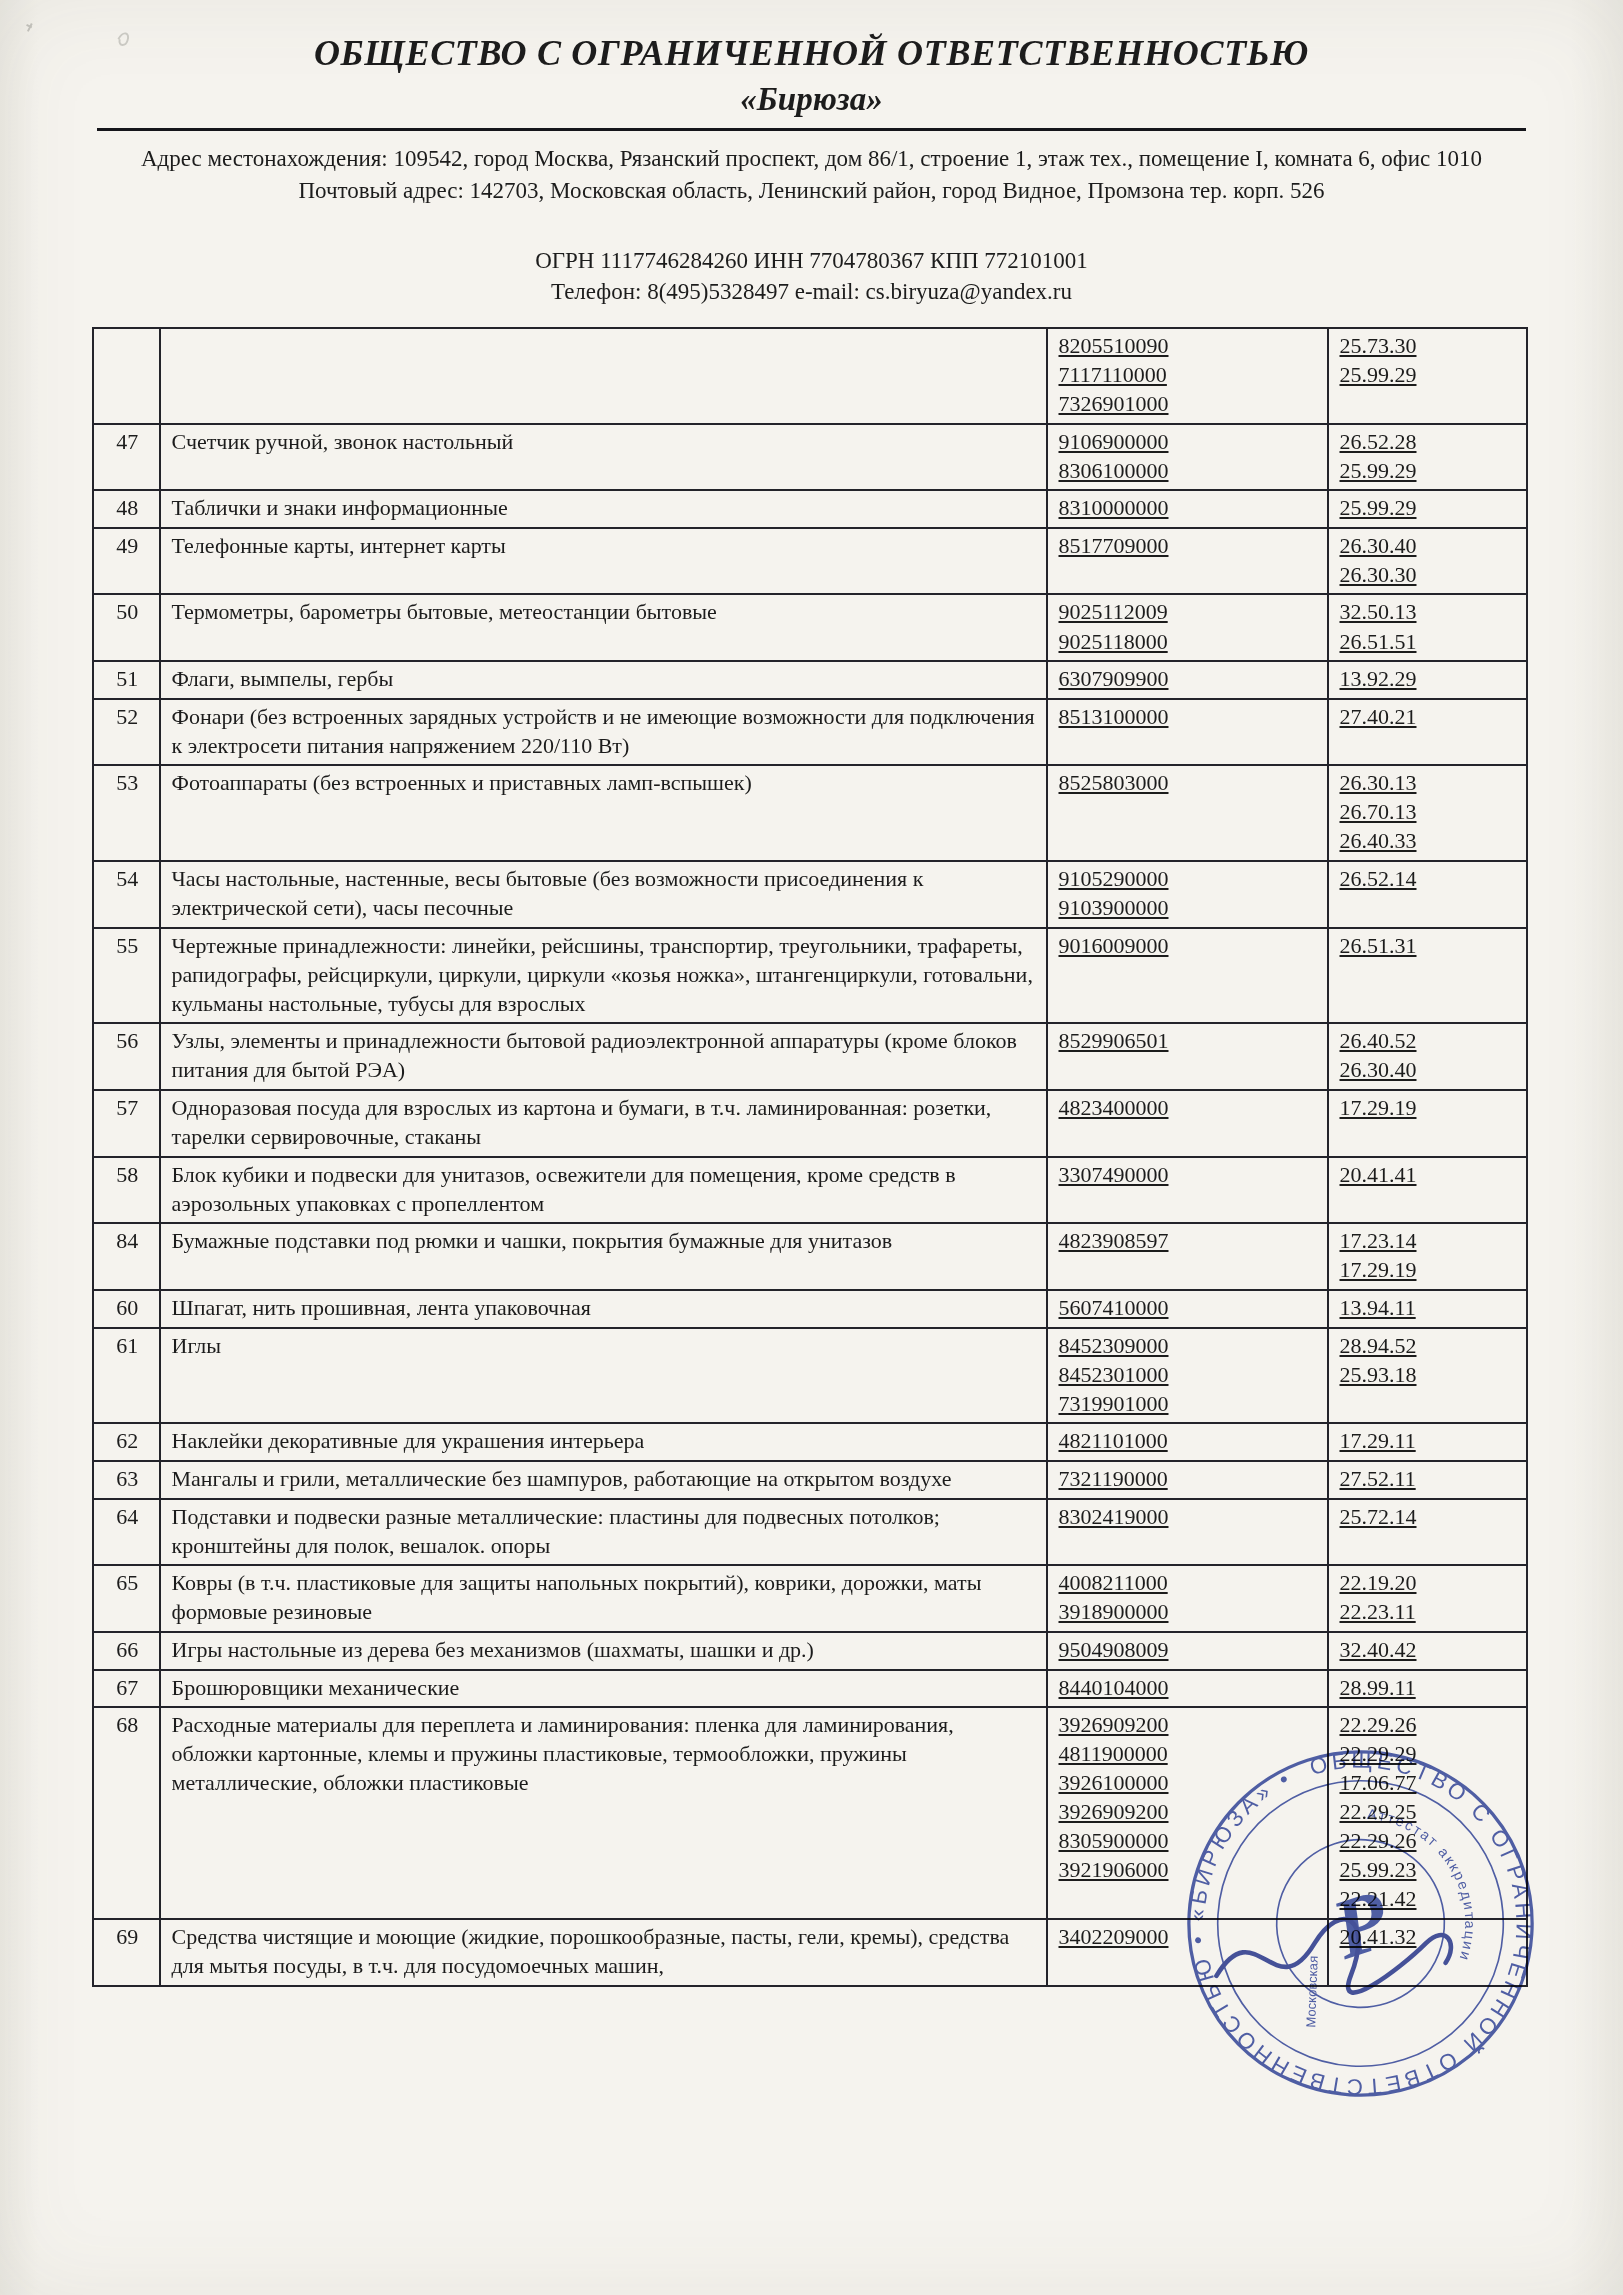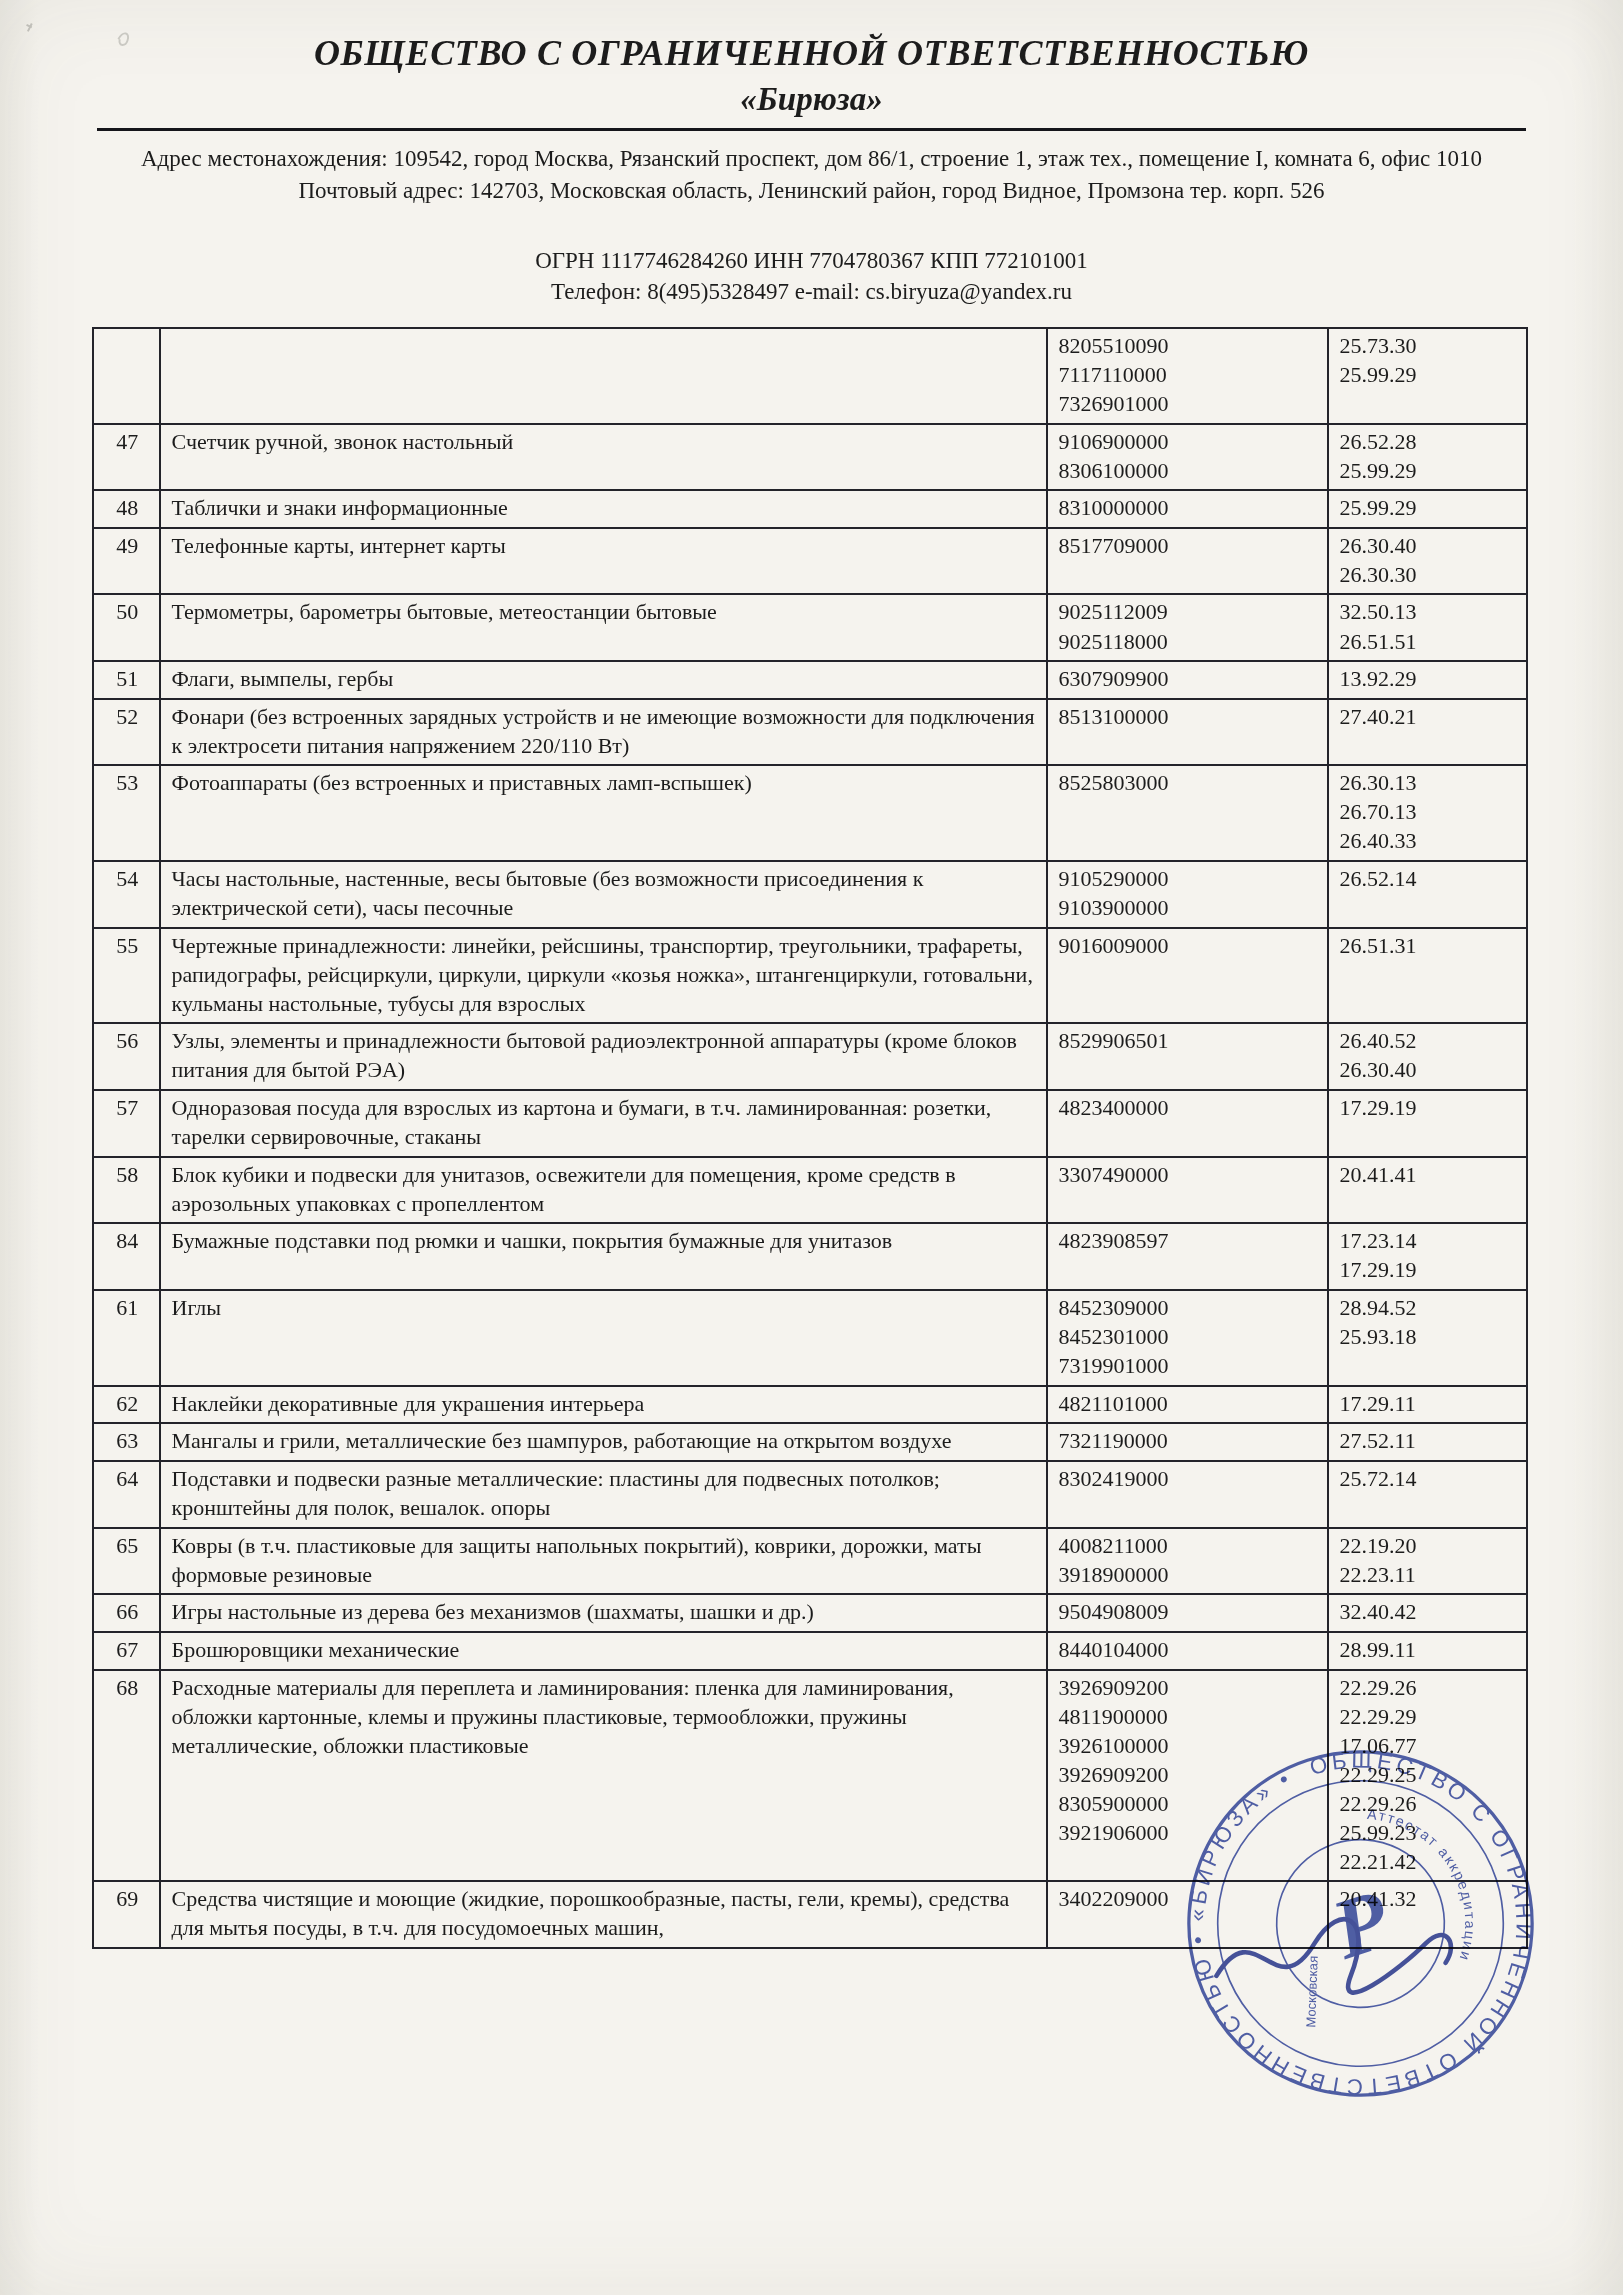--- a/index.html
+++ b/index.html
@@ -43,21 +43,21 @@
     margin:19.6px 0 0 92px;
     font-size:22px;
     line-height:1.32;
   }
   table.goods td{
     border:2px solid #23232a;
     vertical-align:top;
     padding:2px 9.2px 4.6px 10.5px;
   }
   td.c-num{ text-align:center; padding-left:2.6px; padding-right:2.6px; }
-  td.c-code, td.c-class{ white-space:pre-line; }
+  td.c-code, td.c-class{ white-space:pre-line;text-decoration:underline; }
 
   .stamp{
     position:absolute;
     left:1164px; top:1727px;
     width:393px; height:393px;
     opacity:0.82;
     mix-blend-mode:multiply;
     pointer-events:none;
   }
   .pencil-marks{
@@ -183,20 +183,26 @@
           <td class="c-desc">Блок кубики и подвески для унитазов, освежители для помещения, кроме средств в аэрозольных упаковках с пропеллентом</td>
           <td class="c-code">3307490000</td>
           <td class="c-class">20.41.41</td>
         </tr>
         <tr>
           <td class="c-num">84</td>
           <td class="c-desc">Бумажные подставки под рюмки и чашки, покрытия бумажные для унитазов</td>
           <td class="c-code">4823908597</td>
           <td class="c-class">17.23.14
 17.29.19</td>
+        </tr>
+        <tr>
+          <td class="c-num">60</td>
+          <td class="c-desc">Шпагат, нить прошивная, лента упаковочная</td>
+          <td class="c-code">5607410000</td>
+          <td class="c-class">13.94.11</td>
         </tr>
         <tr>
           <td class="c-num">61</td>
           <td class="c-desc">Иглы</td>
           <td class="c-code">8452309000
 8452301000
 7319901000</td>
           <td class="c-class">28.94.52
 25.93.18</td>
         </tr>

